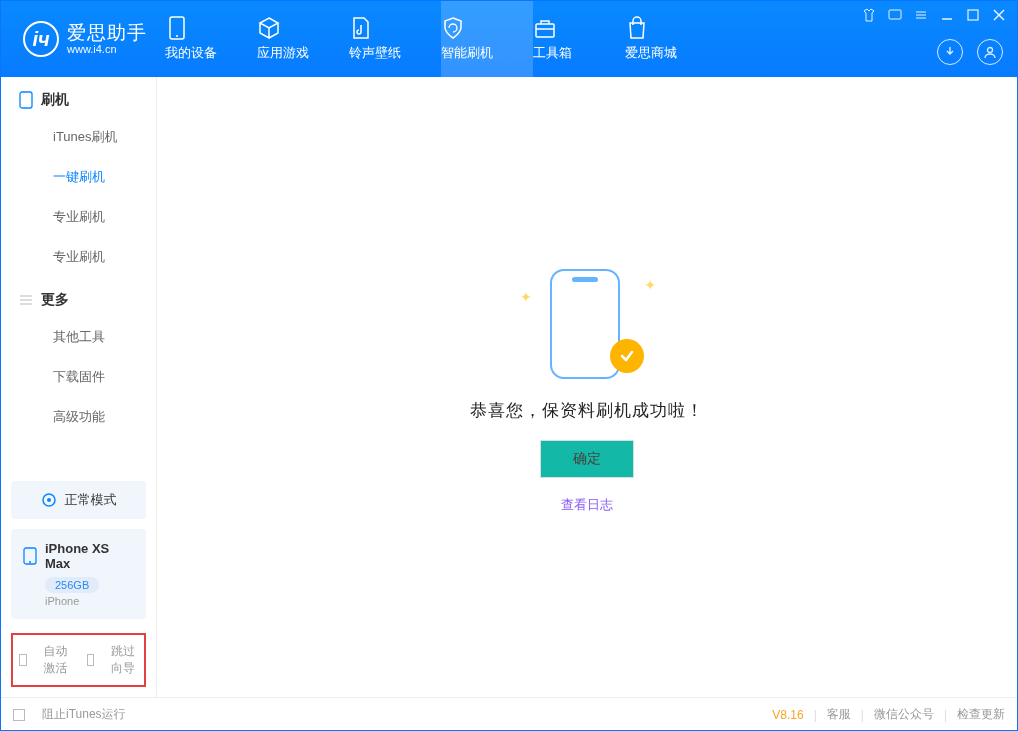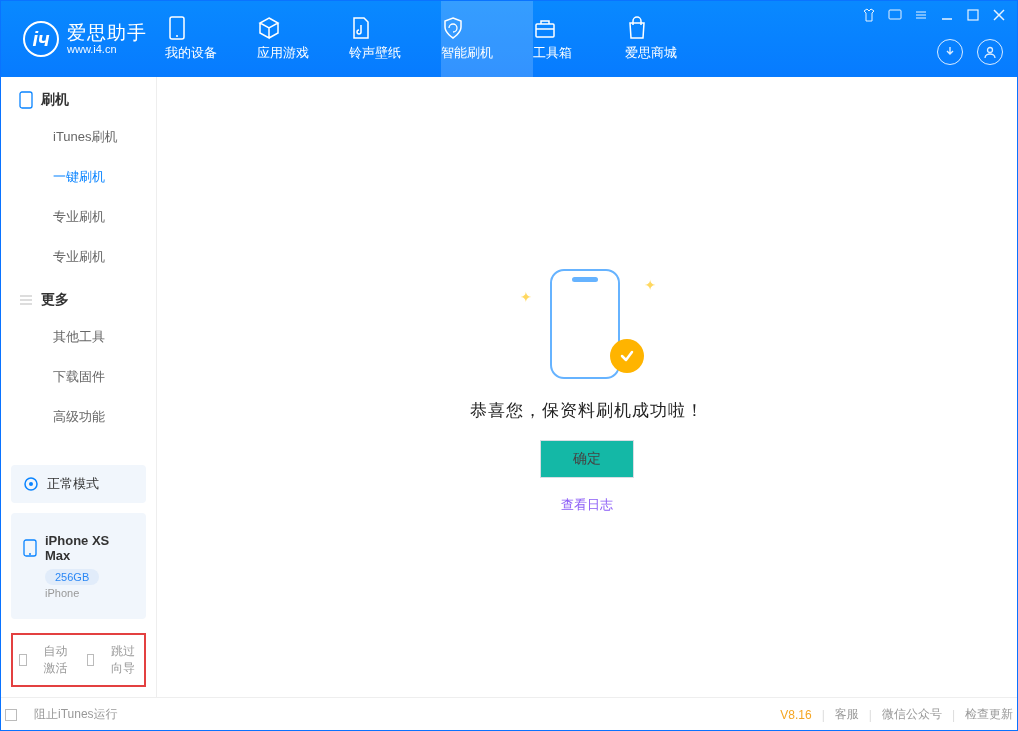--- a/index.html
+++ b/index.html
@@ -21,43 +21,43 @@
 .header-right-icons { position: absolute; right: 14px; bottom: 12px; display: flex; gap: 14px; align-items: center; }
 .circle-btn { width: 26px; height: 26px; border: 1.5px solid #fff; border-radius: 50%; display: flex; align-items: center; justify-content: center; cursor: pointer; opacity: .85; }
 
 
 .body { display: flex; height: 620px; }
 .sidebar { width: 156px; border-right: 1px solid #eee; display: flex; flex-direction: column; font-size: 13px; color: #555; }
 .side-section-header { display: flex; align-items: center; gap: 8px; padding: 14px 18px 8px; color: #333; font-weight: bold; font-size: 14px; }
 .side-item { padding: 11px 18px 11px 52px; cursor: pointer; color: #666; }
 .side-item.selected { color: #0a84ff; }
 .device-block { margin: auto 10px 0 10px; }
-.mode-box { background: #f1f6fc; border-radius: 4px; padding: 10px 12px; display: flex; align-items: center; gap: 8px; font-size: 13px; color: #333; margin-bottom: 10px; }
-.device-box { background: #f1f6fc; border-radius: 4px; padding: 20px 12px; }
+.mode-box { background: #f1f6fc; border-radius: 4px; padding: 10px 12px; display: flex; align-items: center; gap: 8px; font-size: 13px; color: #333; margin-bottom: 10px; justify-content: center; }
+.device-box { background: #f1f6fc; border-radius: 4px; padding: 12px 12px; }
 .device-name-row { display: flex; align-items: center; gap: 8px; font-size: 13px; font-weight: bold; color: #333; }
 .capacity-pill { display: inline-block; background: #e1ecfa; color: #2a87f5; font-size: 11px; padding: 2px 10px; border-radius: 10px; margin: 6px 0 2px 22px; }
 .device-type { font-size: 11px; color: #999; margin-left: 22px; }
 .bottom-checks { border: 2px solid #e34040; margin: 14px 10px 10px 10px; padding: 8px 6px; display: flex; gap: 16px; font-size: 12px; color: #999; }
 .chk { display: flex; align-items: center; gap: 17px; }
 .chkbox { width: 12px; height: 12px; border: 1px solid #bbb; }
 
 
 .main { flex: 1; display: flex; flex-direction: column; align-items: center; justify-content: center; gap: 18px; color: #333; }
 .illus { position: relative; width: 110px; height: 120px; }
 .phone { position: absolute; left: 18px; top: 8px; width: 70px; height: 110px; border: 2.5px solid #66b3ff; border-radius: 14px; background: #fff; }
 .phone::before { content: ""; position: absolute; top: 6px; left: 50%; transform: translateX(-50%); width: 26px; height: 5px; background: #66b3ff; border-radius: 3px; }
 .check-badge { position: absolute; right: -2px; bottom: 8px; width: 34px; height: 34px; background: #ffb400; border-radius: 50%; display: flex; align-items: center; justify-content: center; }
 .sparkle { position: absolute; color: #ffd860; font-size: 14px; }
 .s1 { left: -12px; top: 28px; } .s2 { right: -14px; top: 16px; }
 .success-text { font-size: 17px; color: #222; letter-spacing: 1px; }
 .ok-btn { border: 1px solid #d8dde3; background: #14b8a6; padding: 9px 32px; font-size: 14px; color: #444; cursor: pointer; }
 .log-link { font-size: 13px; color: #8b5cf6; cursor: pointer; }
 
 
-.footer { height: 34px; border-top: 1px solid #eee; display: flex; align-items: center; padding: 0 4px; font-size: 12px; color: #999; }
+.footer { height: 34px; border-top: 1px solid #eee; display: flex; align-items: center; padding: 0 12px; font-size: 12px; color: #999; }
 .footer .chk { color: #999; }
 .footer-right { margin-left: auto; display: flex; align-items: center; gap: 10px; }
 .footer-right .divider { color: #ddd; }
 .ver { color: #f5a623; }
 .flink { cursor: pointer; }
 
 svg { display: block; }
 </style>
 </head>
 <body>

